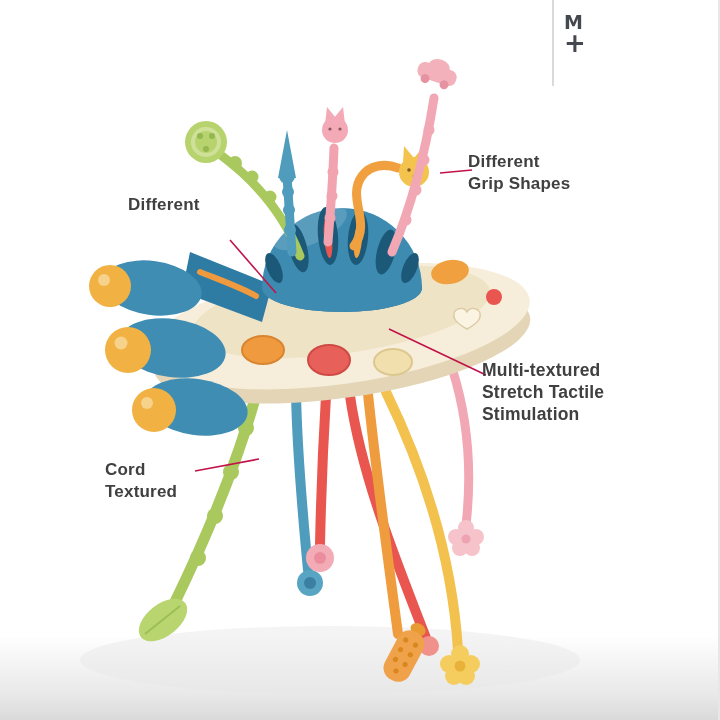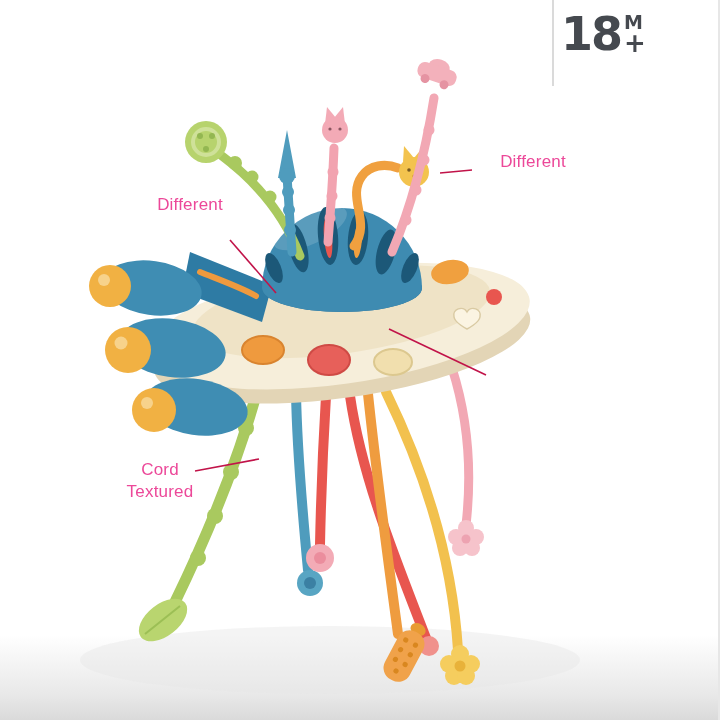--- a/index.html
+++ b/index.html
@@ -3,21 +3,21 @@
 <meta charset="utf-8">
 <style>
   html,body{margin:0;padding:0;background:#fff;}
   #stage{
     position:relative;width:720px;height:720px;overflow:hidden;
     background:#ffffff;font-family:"Liberation Sans",sans-serif;
   }
   #toy-svg{position:absolute;left:0;top:0;}
   
   .ann{
-    position:absolute;text-align:center;color:#ec4899;font-weight:400;
+    position:absolute;color:#404040;font-weight:700;
     font-size:17px;line-height:22px;letter-spacing:.2px;
   }
   .ann.big{font-size:17.5px;line-height:22px;}
   
   .badge{
     position:absolute;top:10px;left:561px;display:flex;align-items:flex-start;
     color:#45494f;font-family:"DejaVu Sans","Liberation Sans",sans-serif;font-weight:700;
   }
   .badge .n{font-size:46px;line-height:48px;letter-spacing:-2px;}
   .badge .unit-col{display:flex;flex-direction:column;margin-left:3px;margin-top:3px;}
@@ -215,31 +215,36 @@
       <line x1="195" y1="471" x2="259" y2="459"></line>
     </g>
   </svg>
 
   <div class="ann" style="left:128px;top:194px;width:124px;">
     <div>Different</div>
   </div>
 
   <div class="ann" style="left:468px;top:151px;width:130px;">
     <div>Different</div>
-  </div>
-
+    <div>Grip Shapes</div>
+  </div>
+
+  <div class="ann big" style="left:482px;top:359px;width:150px;">
+    <div>Multi-textured</div>
+    <div>Stretch Tactile</div>
+    <div>Stimulation</div>
+  </div>
 
   <div class="ann" style="left:105px;top:459px;width:110px;">
     <div>Cord</div>
     <div>Textured</div>
   </div>
 
   <div class="vline" style="left:552px;top:0;width:1.5px;height:86px;"></div>
   <div class="badge">
-    <span class="n">18</span>
     <span class="unit-col">
       <span class="m">M</span>
       <span class="p">+</span>
     </span>
   </div>
 
   <div class="edge-right"></div>
 </div>
 
 </body></html>

